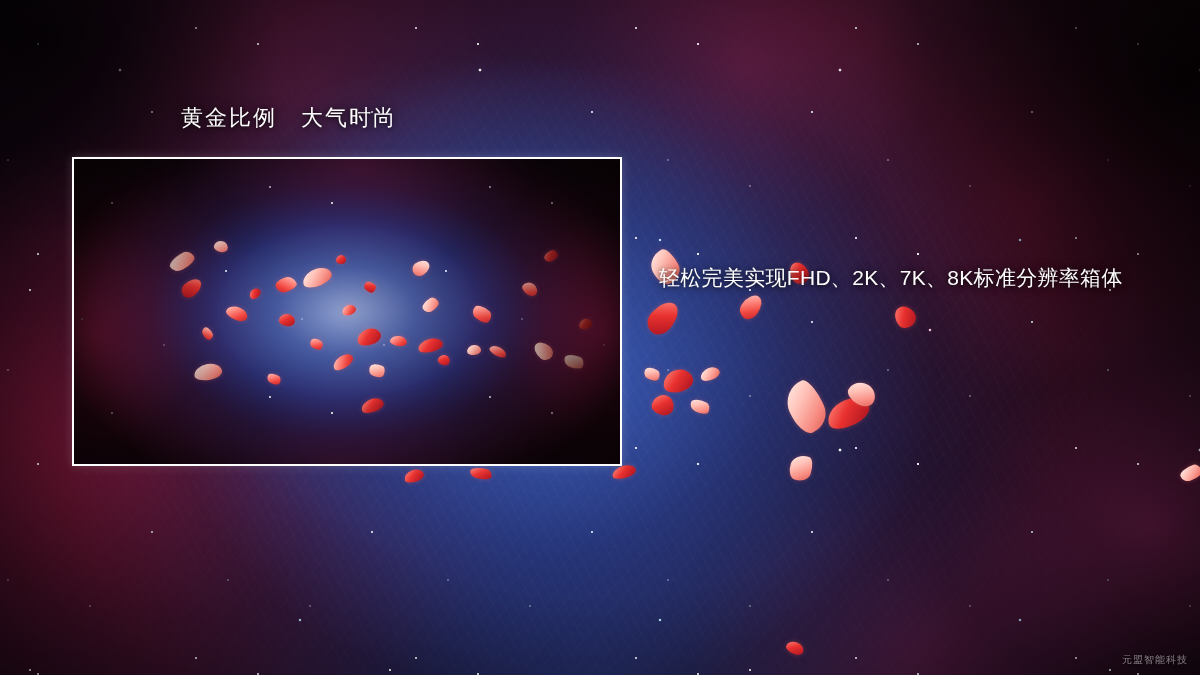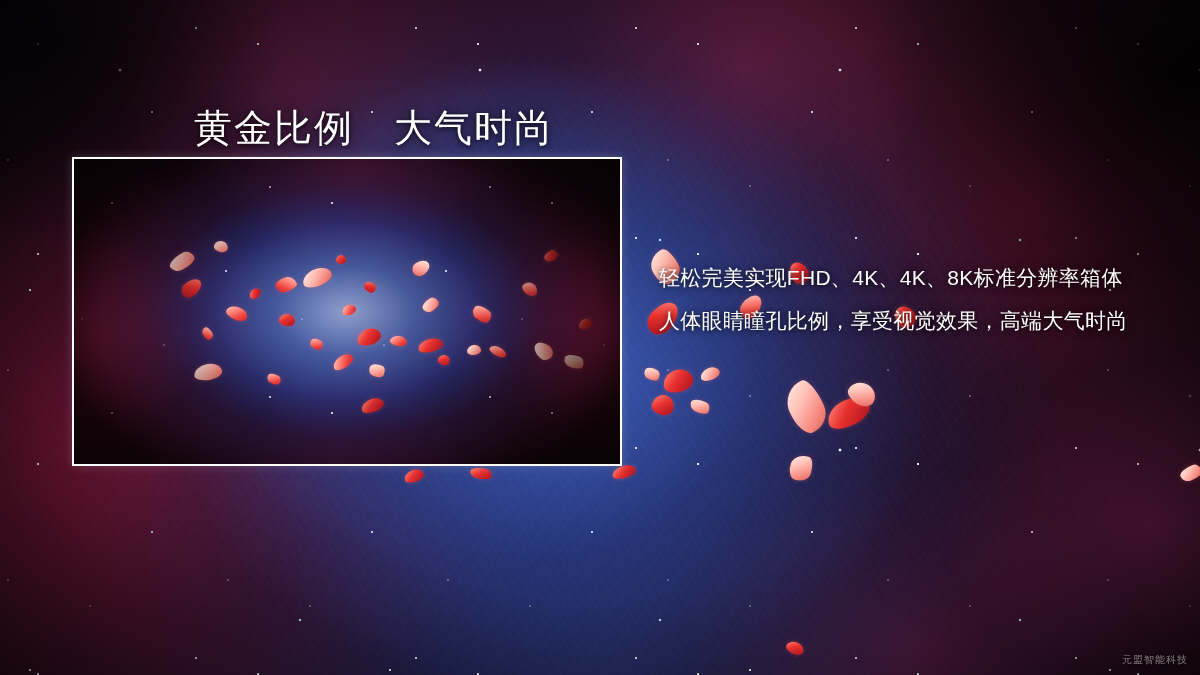--- a/index.html
+++ b/index.html
@@ -117,23 +117,23 @@
     background:linear-gradient(135deg,#ffd3cf 0%,#ff8d84 32%,#f0463f 66%,#c21f2c 100%);
     box-shadow:0 0 5px rgba(255,110,110,.30);
     pointer-events:none;
   }
   .petal.pale{background:linear-gradient(140deg,#fff0ec 0%,#ffc2b8 38%,#f78a80 72%,#d95a52 100%);}
   .petal.deep{background:linear-gradient(140deg,#ff8a7e 0%,#e8312f 45%,#a8121f 100%);}
   .petal.curl{border-radius:70% 30% 62% 38% / 46% 62% 38% 54%;}
 
   
   #title{
-    position:absolute;left:194px;top:103px;
+    position:absolute;left:181px;top:103px;
     color:#ffffff;
-    font-size:38px;
+    font-size:22px;
     letter-spacing:2px;
     font-weight:400;
     white-space:pre;
     text-shadow:0 1px 5px rgba(0,0,0,.75), 0 0 14px rgba(0,0,0,.45);
   }
   #body-text{
     position:absolute;left:659px;top:256px;width:500px;
   }
   #body-text .line{
     color:#ffffff;
@@ -224,19 +224,18 @@
         <div class="petal pale curl" style="left: 490px; top: 196px; width: 20px; height: 13px; transform: rotate(22deg);"></div>
         <div class="petal deep" style="left: 505px; top: 160px; width: 13px; height: 10px; transform: rotate(-16deg);"></div>
         <div class="petal deep" style="left: 287px; top: 240px; width: 23px; height: 13px; transform: rotate(-20deg);"></div>
         <div class="petal  curl" style="left: 193px; top: 215px; width: 14px; height: 10px; transform: rotate(30deg);"></div>
         <div class="petal pale" style="left: 120px; top: 205px; width: 28px; height: 16px; transform: rotate(-10deg);"></div>
       </div>
     <div class="screen-img screen-vig"></div>
   </div>
 
   <div id="body-text">
-    <div class="line">轻松完美实现FHD、4K、4K、8K标准分辨率箱体</div>
-    <div class="line">人体眼睛瞳孔比例，享受视觉效果，高端大气时尚</div>
+    <div class="line">轻松完美实现FHD、2K、7K、8K标准分辨率箱体</div>
   </div>
 
   <div id="watermark">元盟智能科技</div>
 
 </div>
 
 </body></html>

